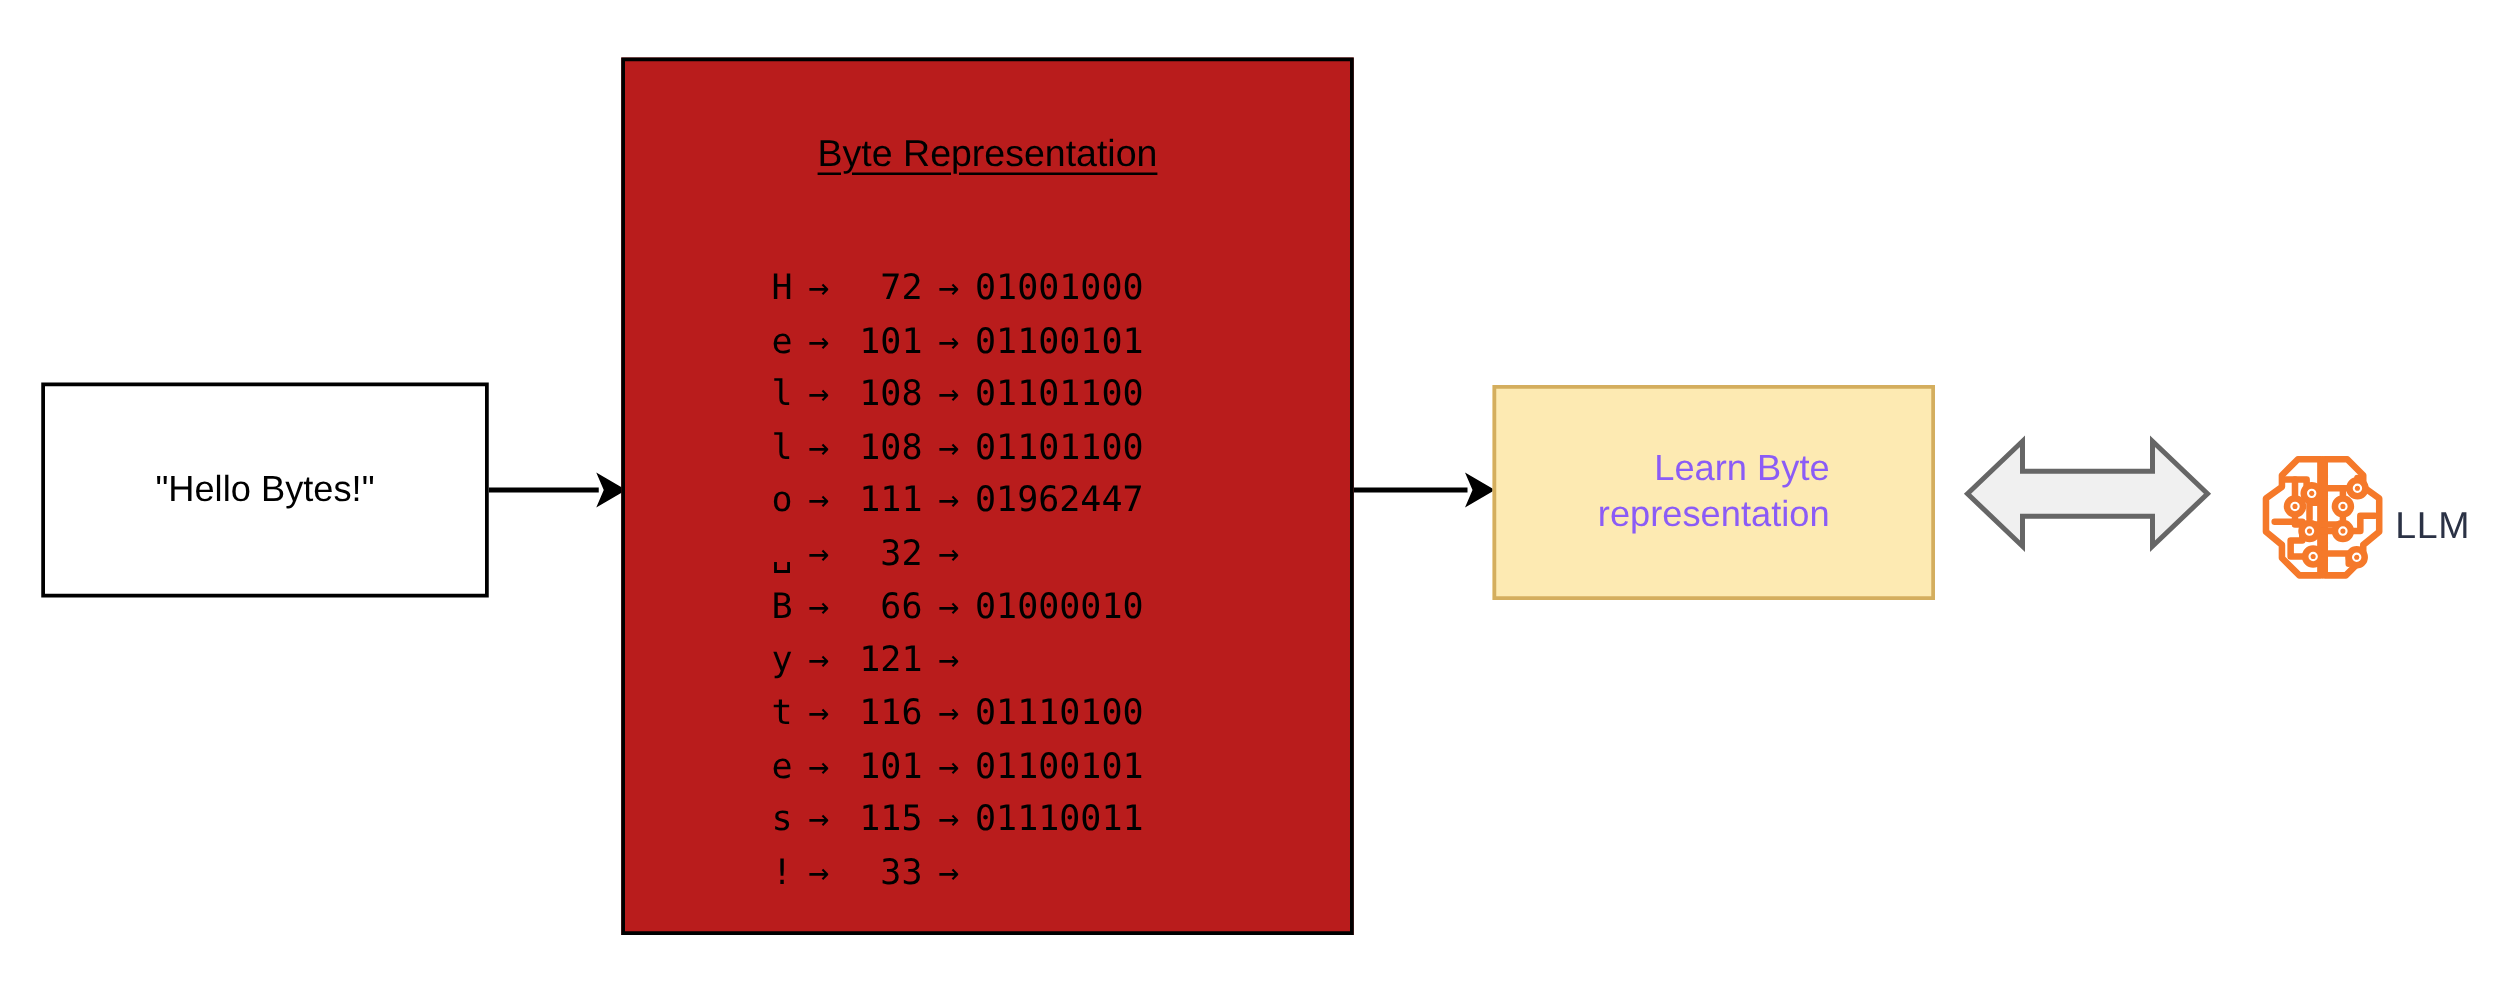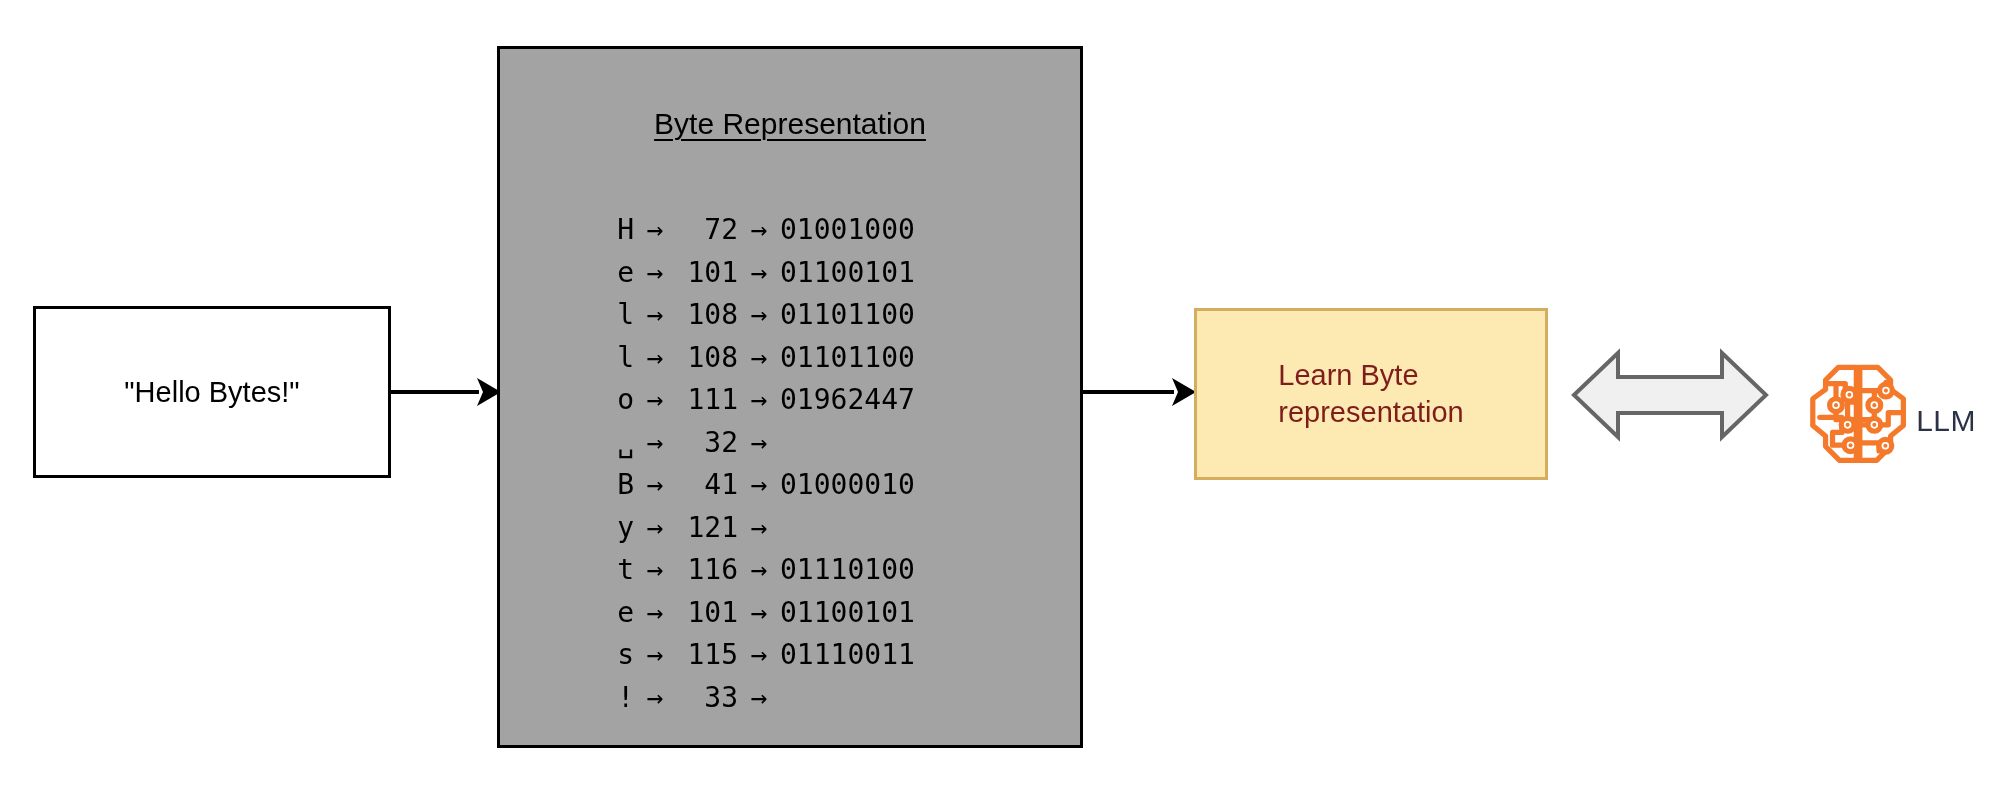--- a/index.html
+++ b/index.html
@@ -48,21 +48,21 @@
   }
 
   
   #byte-panel {
     position: absolute;
     left: 497px;
     top: 46px;
     width: 586px;
     height: 702px;
     border: 3px solid #000000;
-    background: #a3a3a3;
+    background: #b91c1c;
     box-sizing: border-box;
   }
   #byte-panel-title {
     position: absolute;
     top: 58px;
     left: 0;
     width: 100%;
     text-align: center;
     font-size: 30px;
     color: #000000;
@@ -105,22 +105,22 @@
     background: #fdeab2;
     border: 3px solid #d4ae5e;
     box-sizing: border-box;
     display: flex;
     align-items: center;
     justify-content: center;
   }
   #learn-box .box-label {
     font-size: 29px;
     line-height: 1.28;
-    color: #7f1d1d;
-    text-align: left;
+    color: #8b5cf6;
+    text-align: right;
   }
 
   
   #double-arrow {
     position: absolute;
     left: 1570px;
     top: 339px;
     width: 200px;
     height: 112px;
   }
@@ -206,21 +206,21 @@
       <div class="byte-row">
         <span class="cell-char">␣</span>
         <span class="cell-arrow">→</span>
         <span class="cell-dec">32</span>
         <span class="cell-arrow2">→</span>
       </div>
 
       <div class="byte-row">
         <span class="cell-char">B</span>
         <span class="cell-arrow">→</span>
-        <span class="cell-dec">41</span>
+        <span class="cell-dec">66</span>
         <span class="cell-arrow2">→</span>
         <span class="cell-bin">01000010</span>
       </div>
 
       <div class="byte-row">
         <span class="cell-char">y</span>
         <span class="cell-arrow">→</span>
         <span class="cell-dec">121</span>
         <span class="cell-arrow2">→</span>
       </div>

